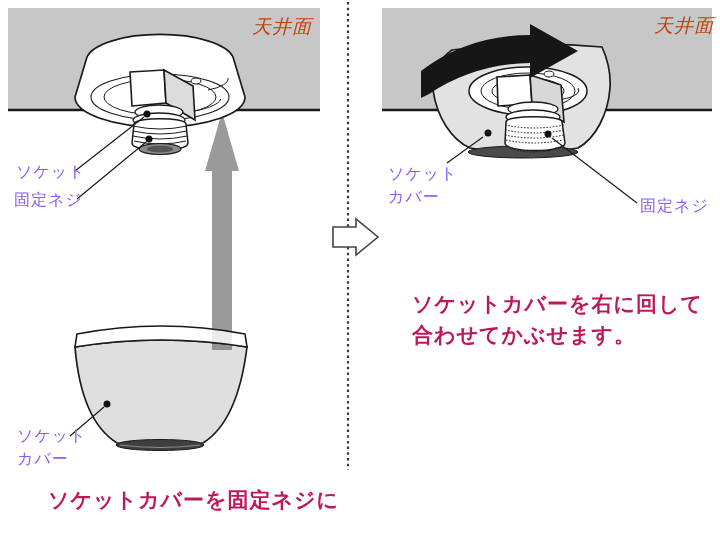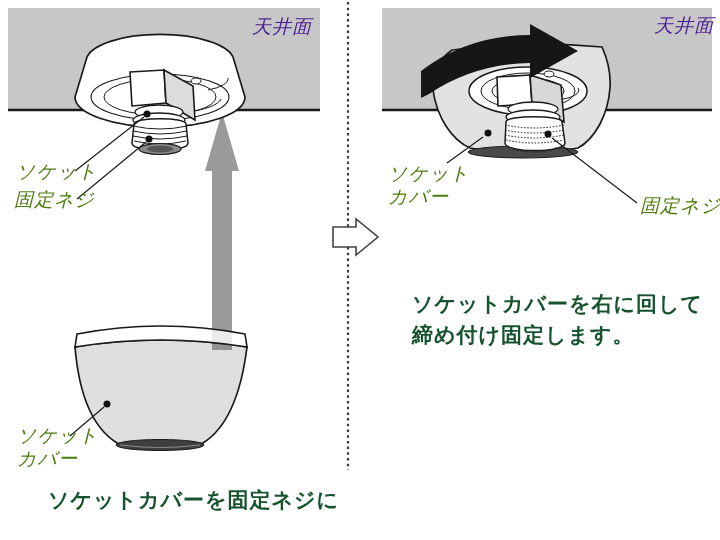--- a/index.html
+++ b/index.html
@@ -2,23 +2,23 @@
 <html><head>
 <meta charset="utf-8">
 <style>
   html,body{margin:0;padding:0;background:#ffffff;}
   .canvas{
     position:relative;width:720px;height:540px;background:#ffffff;
     font-family:"Liberation Sans","DejaVu Sans",sans-serif;overflow:hidden;
   }
   .canvas svg{position:absolute;left:0;top:0;}
   .txt{position:absolute;white-space:pre;color:#1e1e1e;}
-  .ceiling-label{font-size:19px;font-style:italic;color:#4c1d95;letter-spacing:1px;}
-  .part-label{font-size:19px;line-height:23px;color:#4d7c0f;letter-spacing:1px;font-style:italic;}
-  .caption{font-size:21px;font-weight:700;line-height:31px;color:#14532d;letter-spacing:1px;}
+  .ceiling-label{font-size:19px;font-style:italic;color:#c2410c;letter-spacing:1px;}
+  .part-label{font-size:16px;line-height:23px;color:#8b5cf6;letter-spacing:1px;}
+  .caption{font-size:21px;font-weight:700;line-height:31px;color:#be185d;letter-spacing:1px;}
 </style>
 </head>
 <body>
 
 <div class="canvas">
 
   <svg width="720" height="540" viewBox="0 0 720 540">
 
     <g>
 
@@ -125,15 +125,15 @@
 
   <div class="txt caption" style="left:48px;top:484px;"><span>ソケットカバーを固定ネジに</span><br></div>
 
   <div class="txt ceiling-label" style="left:654px;top:13px;">天井面</div>
 
   <div class="txt part-label" style="left:388px;top:162px;">ソケット
 カバー</div>
 
   <div class="txt part-label" style="left:640px;top:194px;">固定ネジ</div>
 
-  <div class="txt caption" style="left:412px;top:288px;"><span>ソケットカバーを右に回して</span><br><span>締め付け固定します。</span></div>
+  <div class="txt caption" style="left:412px;top:288px;"><span>ソケットカバーを右に回して</span><br><span>合わせてかぶせます。</span></div>
 
 </div>
 
 </body></html>

